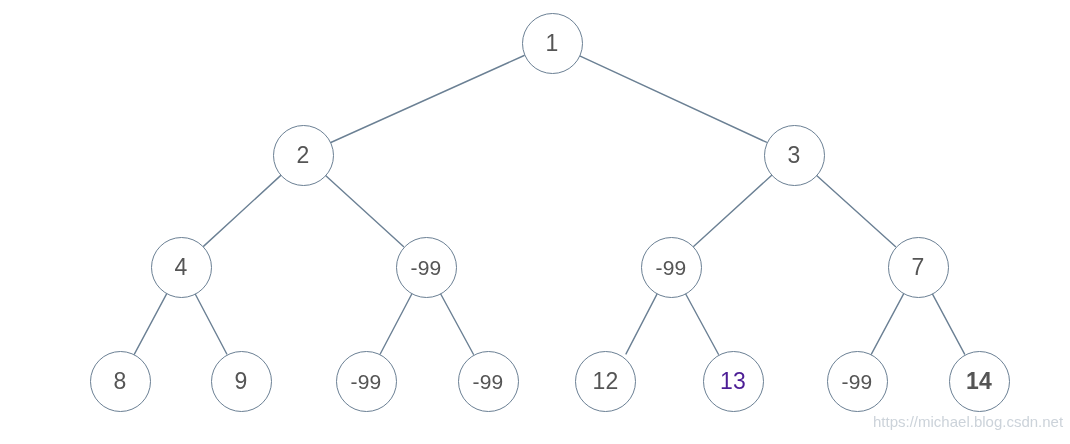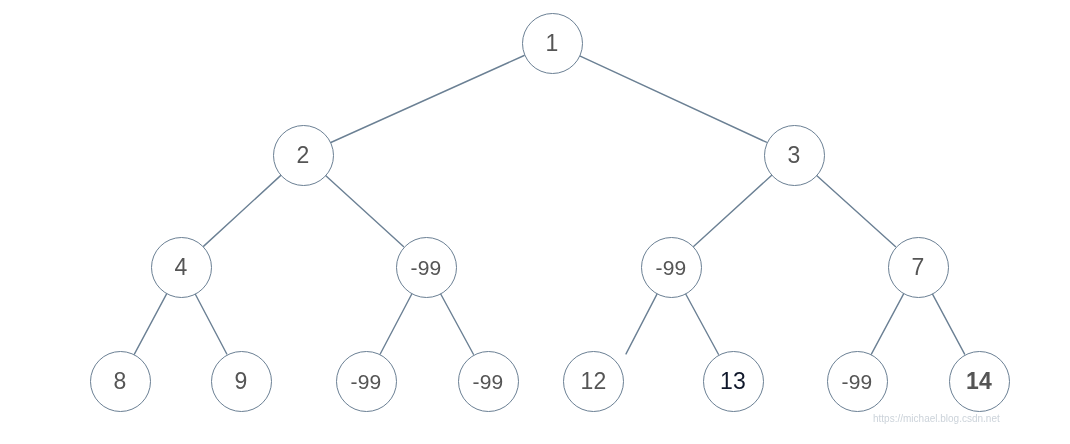--- a/index.html
+++ b/index.html
@@ -43,21 +43,21 @@
     line-height: 1;
     letter-spacing: 0.2px;
     white-space: nowrap;
     user-select: none;
   }
   #watermark {
     position: absolute;
     z-index: 3;
     color: #ccd3da;
     font-family: "Liberation Sans", sans-serif;
-    font-size: 10px;
+    font-size: 15px;
     white-space: nowrap;
     user-select: none;
   }
 </style>
 </head>
 <body>
 
 <div id="canvas">
   <svg id="edges" viewBox="0 0 1070 444" xmlns="http://www.w3.org/2000/svg">
       <line x1="524.18" y1="55.51" x2="330.82" y2="142.49" stroke="#6b8094" stroke-width="1.4" stroke-linecap="round"></line>
@@ -102,25 +102,25 @@
       </div>
       <div class="node" style="left: 210.5px; top: 350.5px; width: 61px; height: 61px; border-color: rgb(107, 128, 148); background: rgb(255, 255, 255);">
         <span class="node-label" style="color: rgb(85, 85, 85);">9</span>
       </div>
       <div class="node" style="left: 335.5px; top: 350.5px; width: 61px; height: 61px; border-color: rgb(107, 128, 148); background: rgb(255, 255, 255);">
         <span class="node-label" style="color: rgb(85, 85, 85); font-size: 21px;">-99</span>
       </div>
       <div class="node" style="left: 457.5px; top: 350.5px; width: 61px; height: 61px; border-color: rgb(107, 128, 148); background: rgb(255, 255, 255);">
         <span class="node-label" style="color: rgb(85, 85, 85); font-size: 21px;">-99</span>
       </div>
-      <div class="node" style="left: 563px; top: 350.5px; width: 61px; height: 61px; border-color: rgb(107, 128, 148); background: rgb(255, 255, 255);">
+      <div class="node" style="left: 575px; top: 350.5px; width: 61px; height: 61px; border-color: rgb(107, 128, 148); background: rgb(255, 255, 255);">
         <span class="node-label" style="color: rgb(85, 85, 85);">12</span>
       </div>
       <div class="node" style="left: 702.5px; top: 350.5px; width: 61px; height: 61px; border-color: rgb(107, 128, 148); background: rgb(255, 255, 255);">
-        <span class="node-label" style="color: #0f172a;">13</span>
+        <span class="node-label" style="color: #4c1d95;">13</span>
       </div>
       <div class="node" style="left: 826.5px; top: 350.5px; width: 61px; height: 61px; border-color: rgb(107, 128, 148); background: rgb(255, 255, 255);">
         <span class="node-label" style="color: rgb(85, 85, 85); font-size: 21px;">-99</span>
       </div>
       <div class="node" style="left: 948.5px; top: 350.5px; width: 61px; height: 61px; border-color: rgb(107, 128, 148); background: rgb(255, 255, 255);">
         <span class="node-label" style="color: rgb(85, 85, 85); font-weight: bold;">14</span>
       </div>
     </div>
   <div id="watermark" style="left: 873px; top: 413px; color: rgb(204, 211, 218);">https://michael.blog.csdn.net</div>
 </div>

